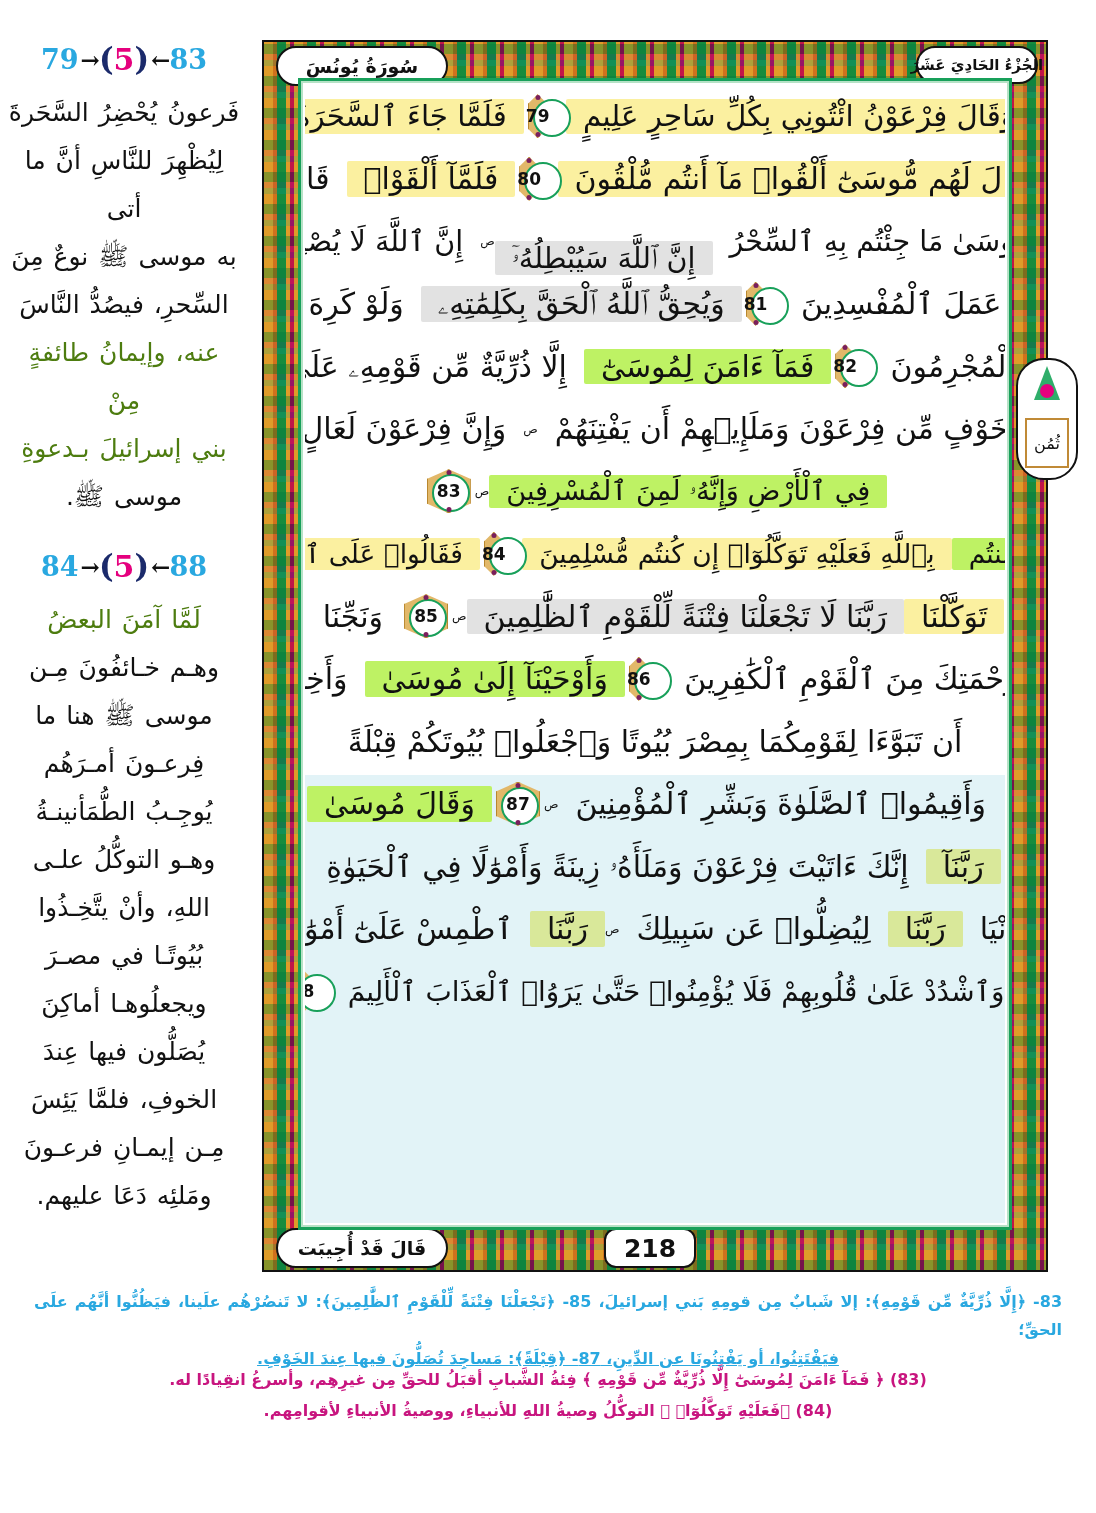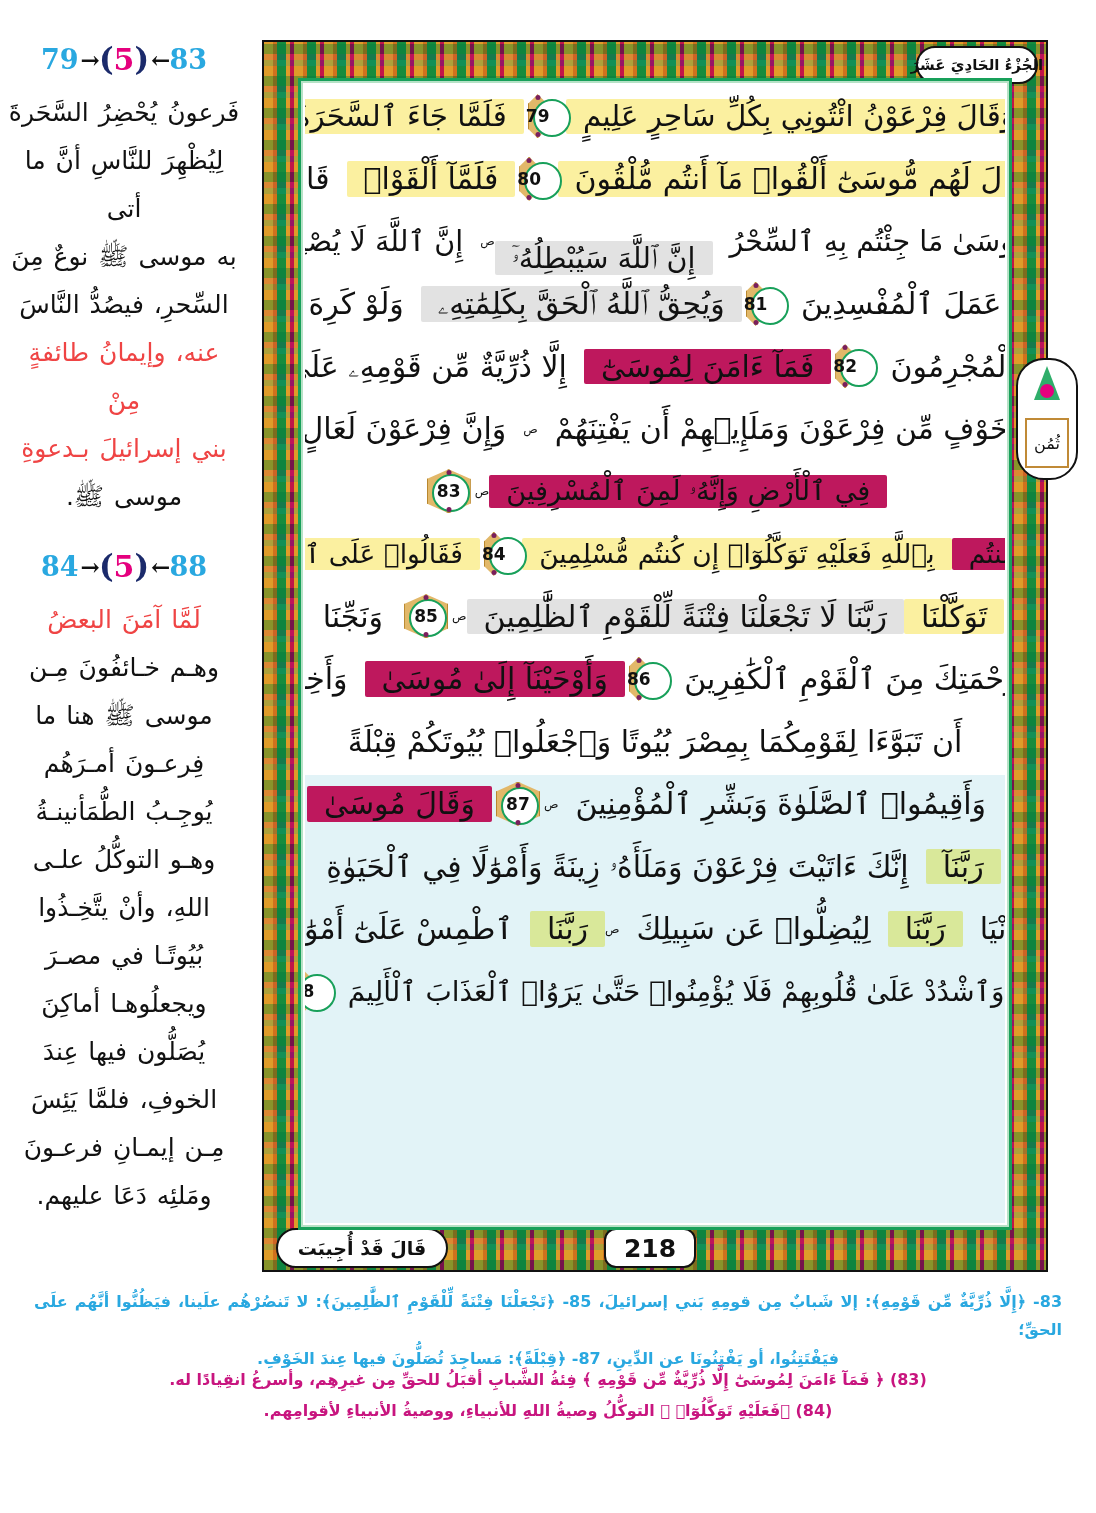--- a/index.html
+++ b/index.html
@@ -24,21 +24,21 @@
   .range-num{color:#29a8e0;}
   .range-paren{color:#e5007e;font-size:30px;}
   .paren-wrap{color:#1b2a6b;font-size:31px;font-weight:bold;line-height:1;}
   .arrow{color:#111;font-size:23px;line-height:1;letter-spacing:-3px;}
   .side-text{
     font-size:25px;line-height:1.92;color:#111;
     text-align:center;padding:0 8px;
     font-family:"DejaVu Sans","Liberation Sans",sans-serif;
     word-spacing:2px;
   }
-  .hl-cyan{color:#ef4444;}
+  .hl-cyan{color:#4d7c0f;}
   .gap{height:30px;}
 
   
   .frame{
     position:absolute;left:262px;top:40px;width:786px;height:1232px;
   }
   .border-orn{
     position:absolute;inset:0;
     background:
       repeating-linear-gradient(90deg,#e8b33c 0 9px,#d9822b 9px 13px,#18a05a 13px 22px,#e8b33c 22px 26px,#c9176b 26px 30px),
@@ -103,21 +103,21 @@
     position:relative;display:flex;align-items:center;justify-content:center;
     height:62.5px;direction:rtl;white-space:nowrap;
   }
   .qtext{
     font-family:"DejaVu Sans","Liberation Sans",sans-serif;
     font-size:30px;color:#111;line-height:1.05;
     letter-spacing:-1px;
   }
   .seg{padding:2px 17px;border-radius:2px;}
   .hl-yellow{background:#fbf0a0;}
-  .hl-pink{background:#be185d;}
+  .hl-pink{background:#bef264;}
   .hl-grey{background:#e2e2e2;}
   .hl-green{background:#d9e89a;}
 
   
   .ayah{
     display:inline-flex;align-items:center;justify-content:center;
     position:relative;width:48px;height:48px;margin:0 2px;
     vertical-align:middle;
   }
   .ayah .diam{
@@ -141,21 +141,21 @@
 
   .sad{font-size:12px;vertical-align:super;color:#111;}
 
   
   .notes-blue{
     position:absolute;left:34px;top:1288px;width:1028px;
     direction:rtl;text-align:justify;color:#29a8e0;
     font-size:16px;line-height:1.78;font-weight:bold;
     font-family:"DejaVu Sans","Liberation Sans",sans-serif;
   }
-  .notes-blue .last{text-align:center;}
+  .notes-blue .last{text-align:center;text-decoration:underline;}
   .notes-pink{
     position:absolute;left:34px;top:1364px;width:1028px;
     direction:rtl;text-align:left;color:#c8157f;
     font-size:16px;line-height:1.95;font-weight:bold;
     font-family:"DejaVu Sans","Liberation Sans",sans-serif;
   }
   .notes-pink div{text-align:center;}
 </style>
 </head>
 <body>
@@ -205,20 +205,21 @@
       <div>يُصَلُّون فيها عِندَ</div>
       <div>الخوفِ، فلمَّا يَئِسَ</div>
       <div>مِـن إيمـانِ فرعـونَ</div>
       <div>ومَلئِه دَعَا عليهم.</div>
     </div>
   </div>
 
   <div class="frame">
     <div class="border-orn"></div>
 
+    <div class="cartouche" id="surah-cart">سُورَةُ يُونُسَ</div>
     <div class="cartouche" id="juz-cart">الجُزْءُ الحَادِيَ عَشَرَ</div>
     <div class="cartouche" id="bottom-cart">قَالَ قَدْ أُجِيبَت</div>
     <div class="cartouche" id="page-cart">218</div>
 
     <div class="thumn">
       <div class="tcap"></div>
       <div class="tcap2"></div>
       <div class="tbox">ثُمُن</div>
     </div>
 

